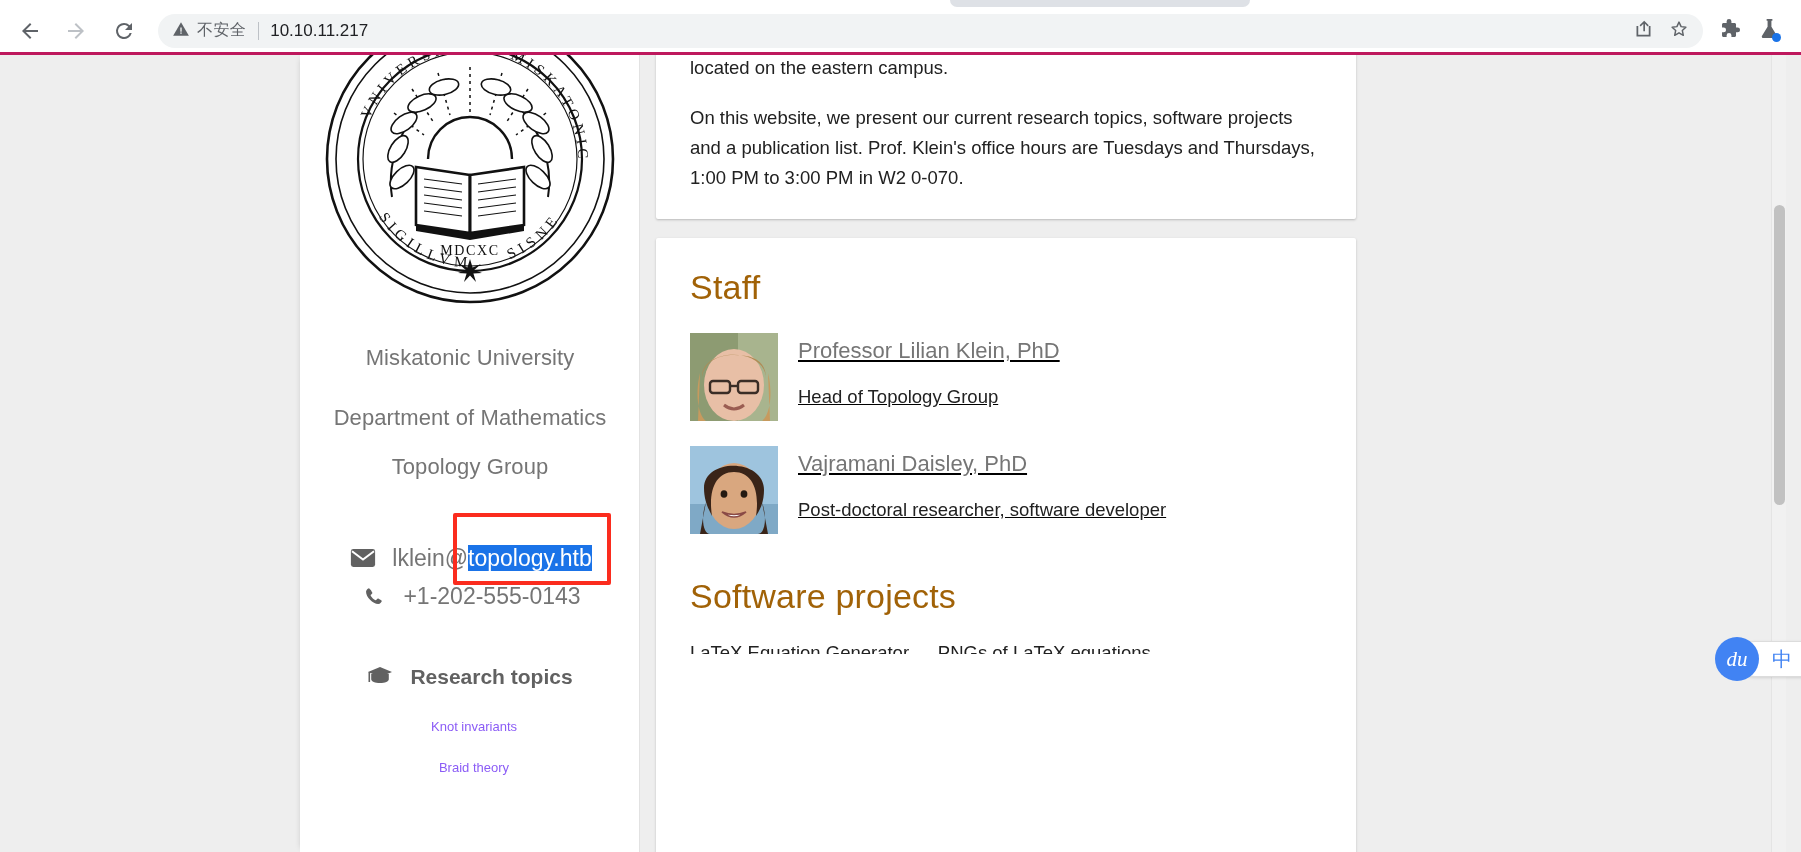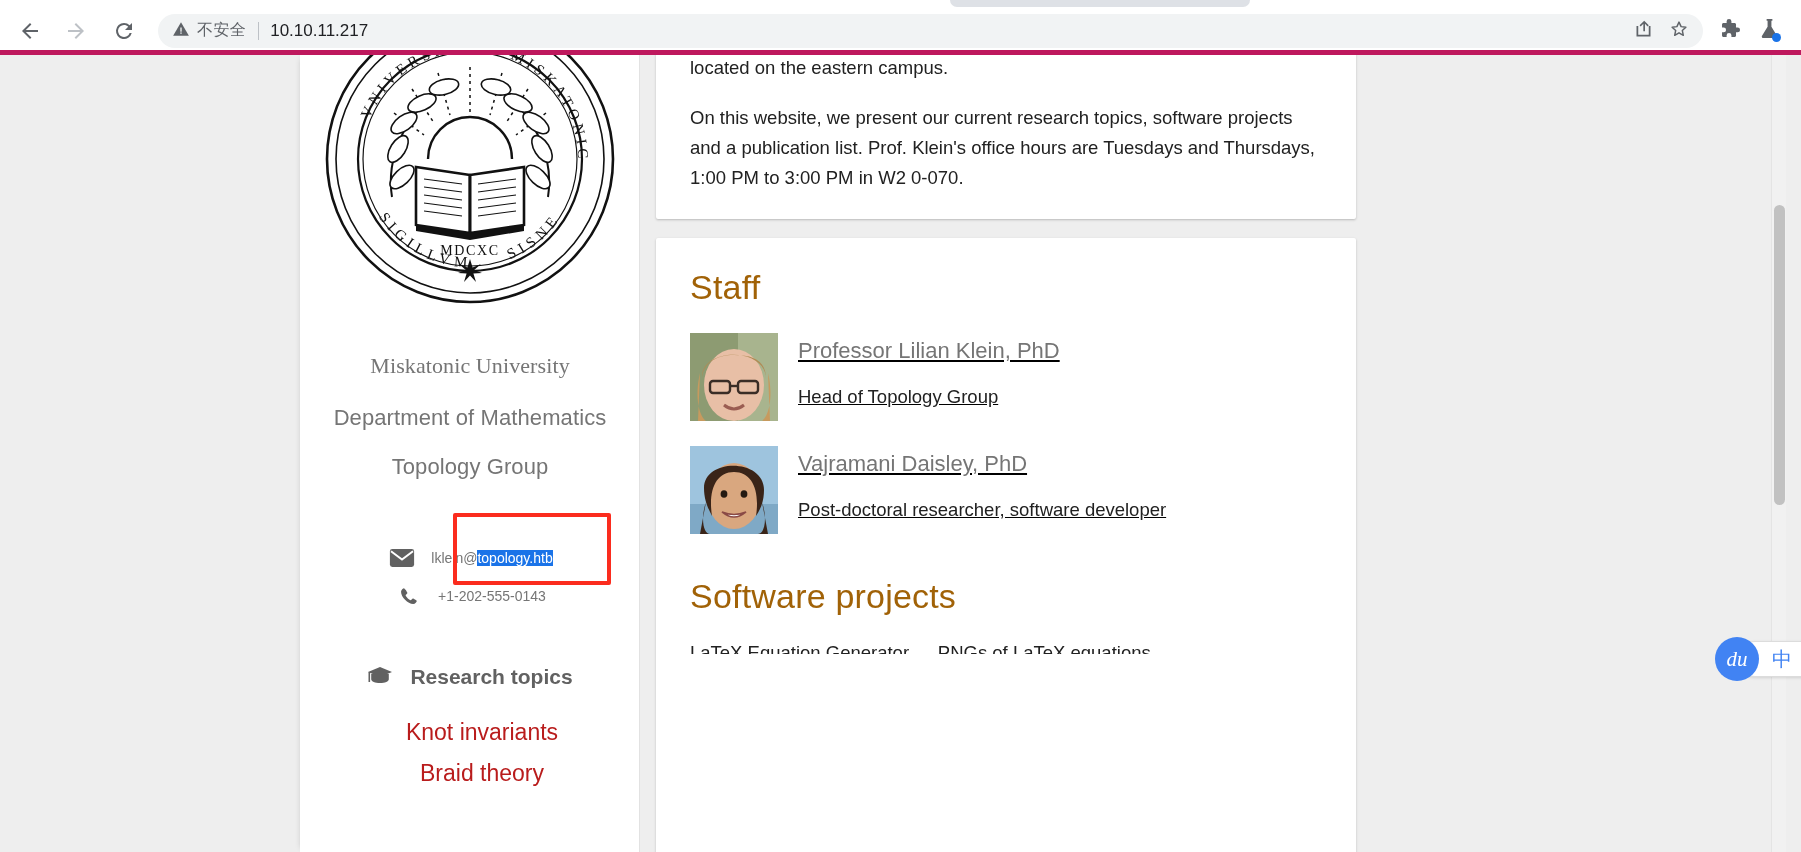--- a/index.html
+++ b/index.html
@@ -8,21 +8,21 @@
     overflow: hidden;
     font-family: "Liberation Sans", sans-serif;
     background: #ffffff;
   }
 
   
   #browser-chrome {
     position: absolute; top: 0; left: 0;
     width: 1801px; height: 55px;
     background: #ffffff;
-    border-bottom: 5px solid #be185d;
+    border-bottom: 3px solid #be185d;
   }
   #tab-strip-stub {
     position: absolute; top: 0; left: 950px;
     width: 300px; height: 7px;
     background: #dee1e6;
     border-radius: 0 0 8px 8px;
   }
   #toolbar {
     position: absolute; top: 7px; left: 0;
     width: 1801px; height: 47px;
@@ -147,21 +147,21 @@
   #seal-svg { display: block; width: 300px; height: 300px; }
 
   .sidebar-heading {
     position: absolute;
     left: 0; width: 340px;
     font-size: 22px;
     color: #757575;
     font-weight: 400;
     letter-spacing: 0.1px;
   }
-  #sb-university { top: 298px; font-family: Liberation Serif, serif; }
+  #sb-university { top: 290px; }
   #sb-department { top: 350px; }
   #sb-group      { top: 399px; }
 
   #contact-block {
     position: absolute;
     top: 484px; left: 0;
     width: 340px;
   }
   .contact-row {
     display: flex;
@@ -169,21 +169,21 @@
     justify-content: center;
     height: 38px;
   }
   .contact-icon {
     width: 30px;
     display: flex; align-items: center; justify-content: center;
     margin-right: 14px;
     flex: 0 0 auto;
   }
   .contact-text {
-    font-size: 14px;
+    font-size: 23px;
     color: #757575;
     white-space: nowrap;
   }
   .sel {
     background: #1a73e8;
     color: #ffffff;
   }
 
   #research-header {
     position: absolute;
@@ -192,23 +192,23 @@
     display: flex; align-items: center; justify-content: center;
   }
   #cap-icon { margin-right: 17px; display: block; }
   #research-title {
     font-size: 21px;
     font-weight: bold;
     color: #616161;
   }
   .topic-item {
     position: absolute;
-    left: 12px; width: 340px;
-    font-size: 23px;
-    color: #b91c1c;
+    left: 4px; width: 340px;
+    font-size: 13px;
+    color: #8b5cf6;
   }
   #topic-0 { top: 664px; }
   #topic-1 { top: 705px; }
 
   
   #email-annotation {
     position: absolute;
     top: 458px; left: 153px;
     width: 158px; height: 72px;
     border: 4px solid #fb2c1e;

